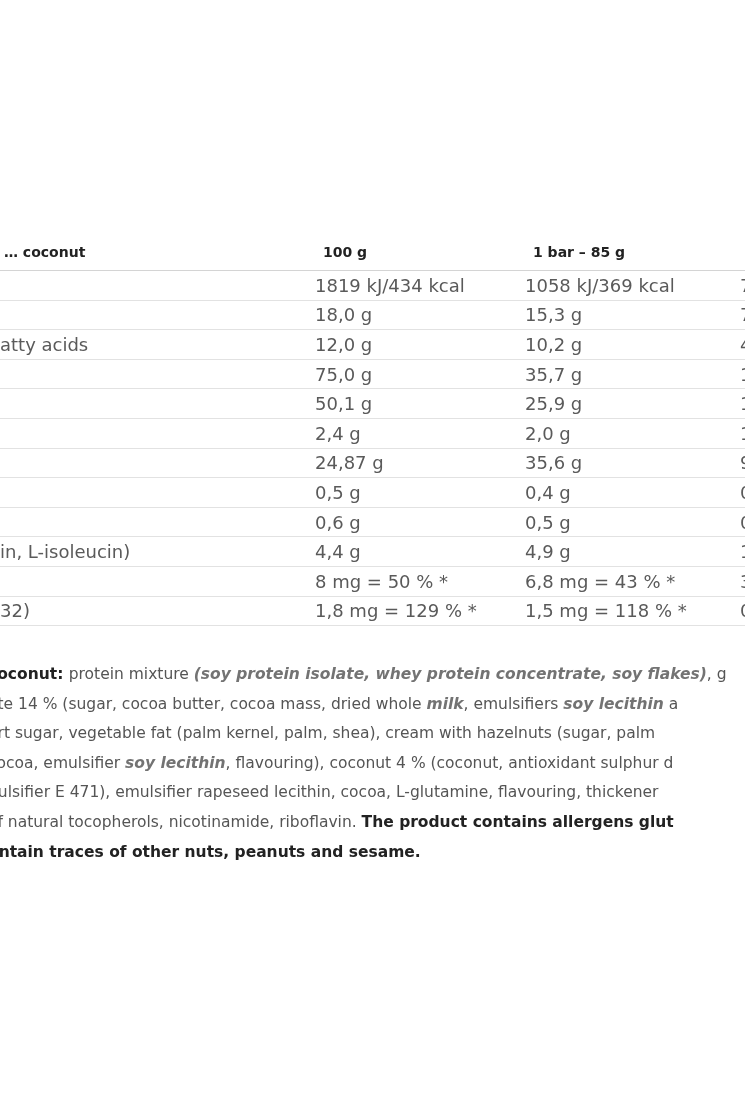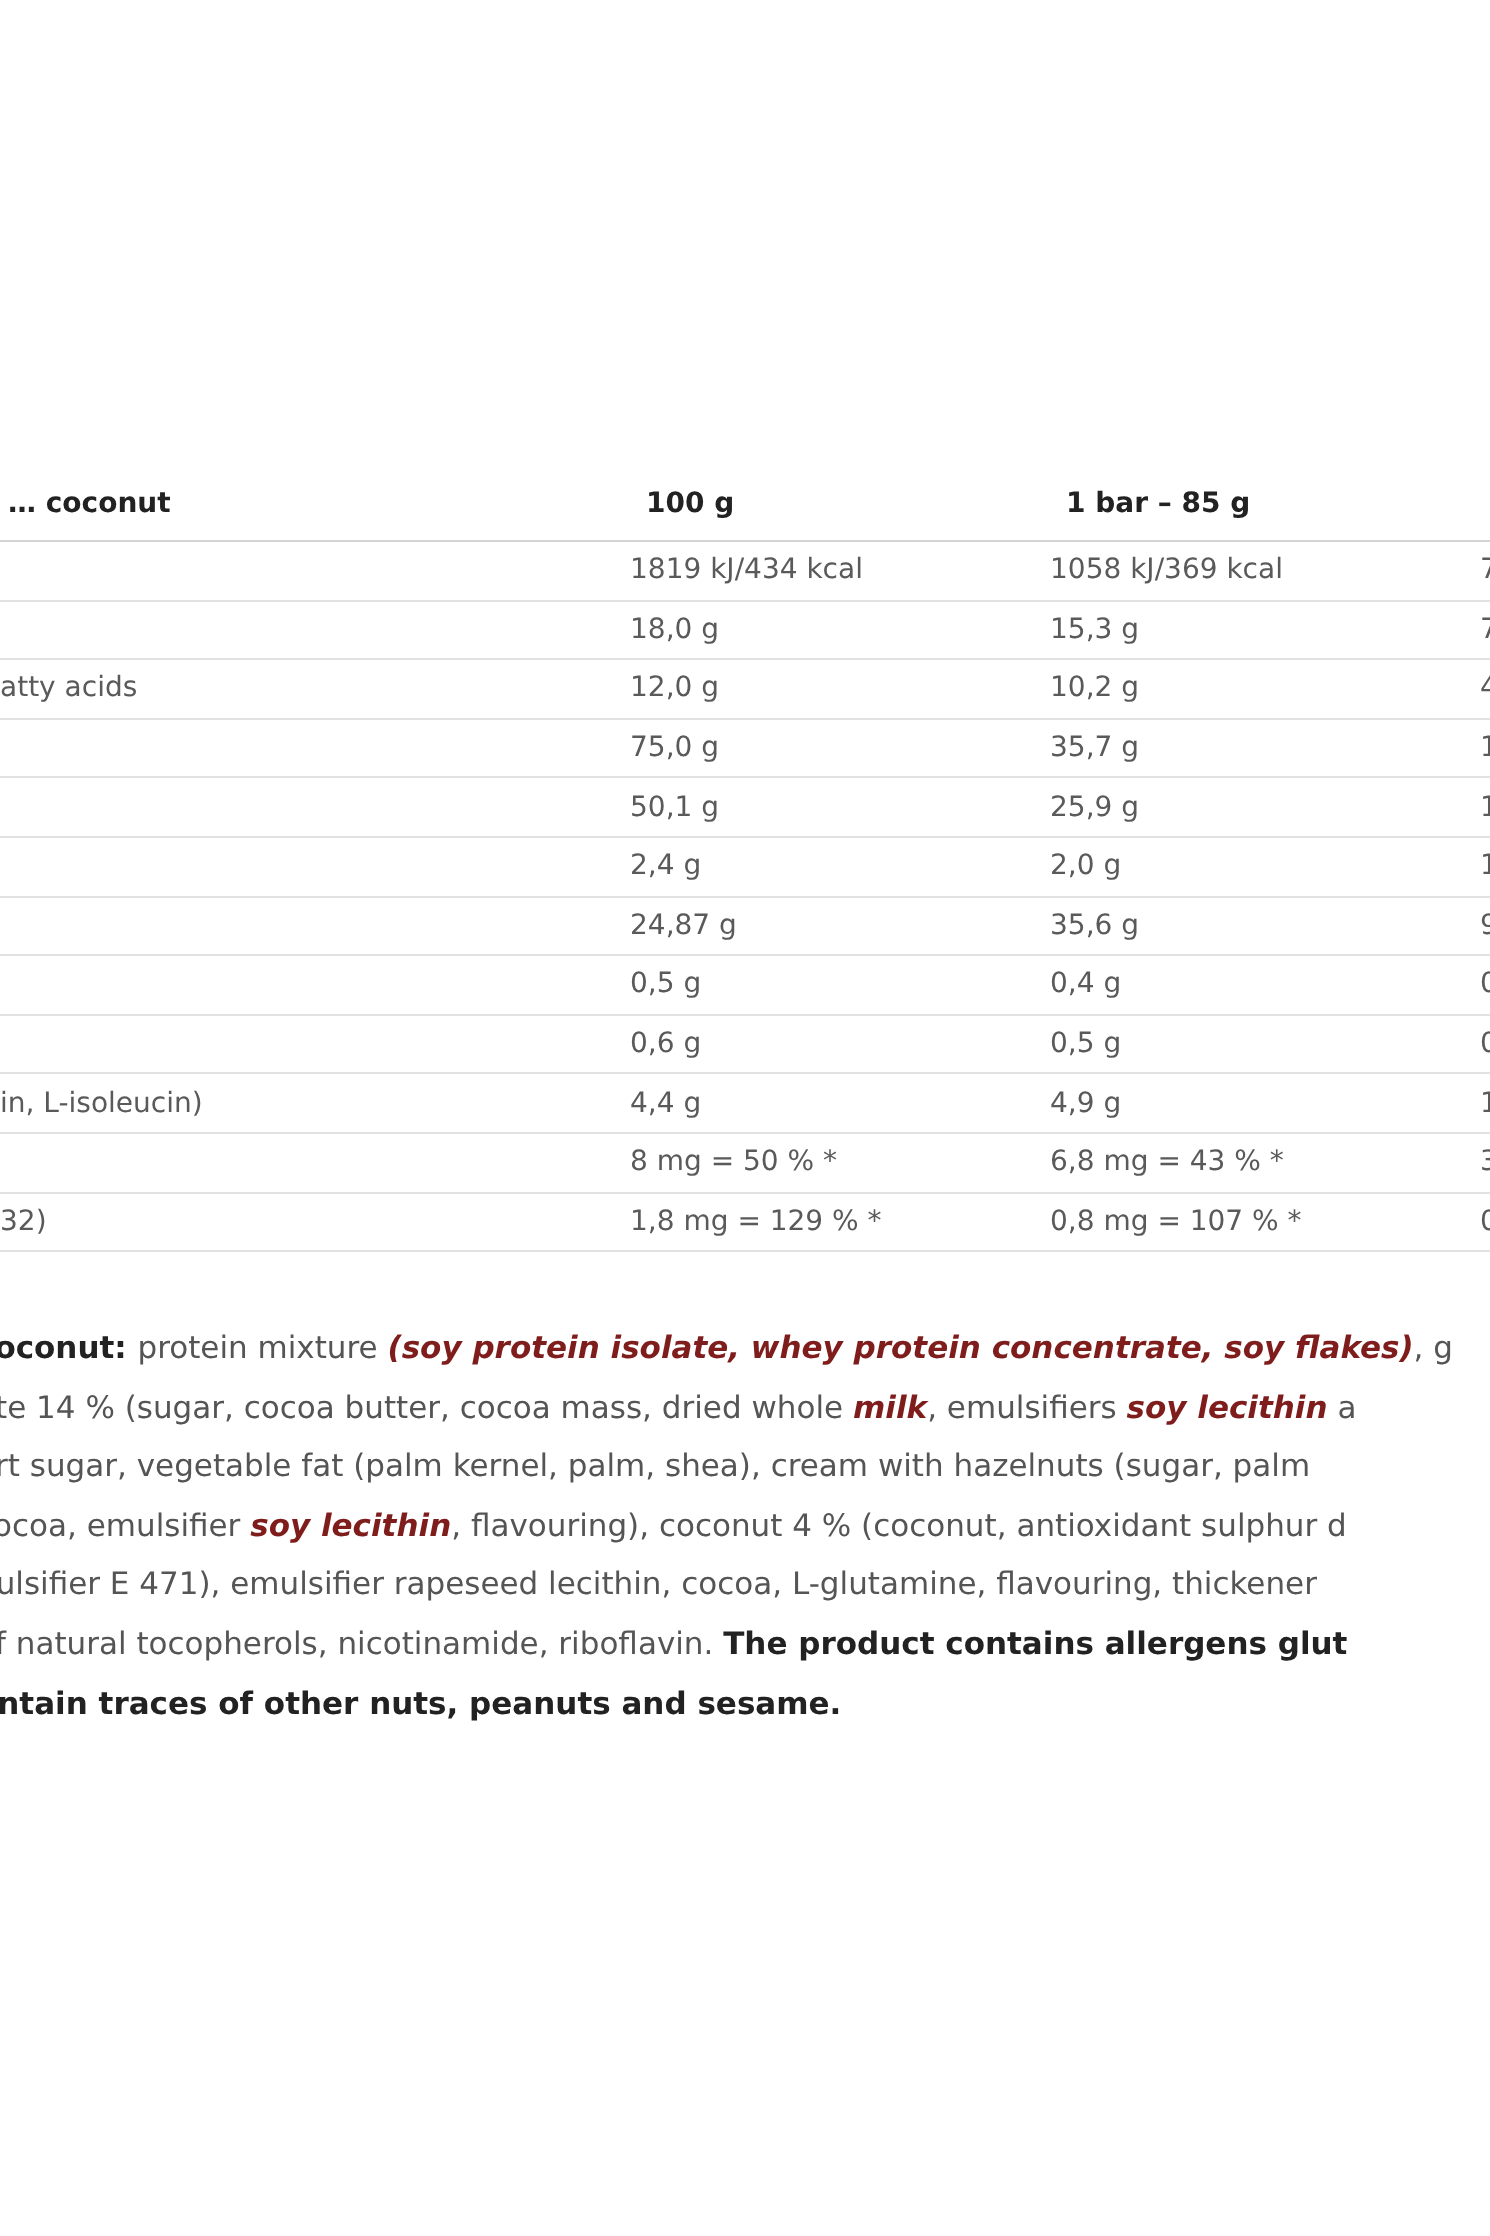--- a/index.html
+++ b/index.html
@@ -37,41 +37,41 @@
       color: #222222;
       height: 36px;
       padding: 0 0 0 16px;
       border-bottom: 1.5px solid #d4d4d4;
       vertical-align: middle;
       white-space: nowrap;
       overflow: hidden;
     }
     table.nutrition th.h-name { padding-left: 16px; }
     table.nutrition td {
-      font-size: 14px;
+      font-size: 18px;
       color: #5a5a5a;
       height: 28.6px;
       padding: 0 0 0 8px;
       border-bottom: 1px solid #e2e2e2;
       vertical-align: middle;
       white-space: nowrap;
       overflow: hidden;
     }
     table.nutrition td.d-name { padding-left: 12px; }
     .ingredients {
       position: absolute;
       left: -12px;
       top: 660px;
       width: 900px;
       font-size: 15.5px;
       line-height: 29.6px;
       color: #555555;
     }
     .ingredients b { color: #222222; }
-    .ingredients i.allergen { font-weight: bold; font-style: italic; color: #7f1d1d; }
+    .ingredients i.allergen { font-weight: bold; font-style: italic; color: #737373; }
   </style>
 </head>
 <body>
 
 <div class="table-wrap">
   <table class="nutrition">
     <colgroup>
       <col class="c-name">
         <col class="c-100">
         <col class="c-bar">
@@ -148,21 +148,21 @@
         </tr>
         <tr>
           <td class="d-name"></td>
           <td>8 mg = 50 % *</td>
           <td>6,8 mg = 43 % *</td>
           <td>3,</td>
         </tr>
         <tr>
           <td class="d-name">32)</td>
           <td>1,8 mg = 129 % *</td>
-          <td>0,8 mg = 107 % *</td>
+          <td>1,5 mg = 118 % *</td>
           <td>0,</td>
         </tr>
       </tbody>
   </table>
 </div>
 
 <div class="ingredients" id="ingredients">
     <div style="white-space: nowrap;"><b>coconut: </b><span>protein mixture </span><i class="allergen">(soy protein isolate, whey protein concentrate, soy flakes)</i><span>, g</span></div>
     <div style="white-space: nowrap;"><span>ate 14 % (sugar, cocoa butter, cocoa mass, dried whole </span><i class="allergen">milk</i><span>, emulsifiers </span><i class="allergen">soy lecithin</i><span> a</span></div>
     <div style="white-space: nowrap;"><span>ert sugar, vegetable fat (palm kernel, palm, shea), cream with hazelnuts (sugar, palm</span></div>

